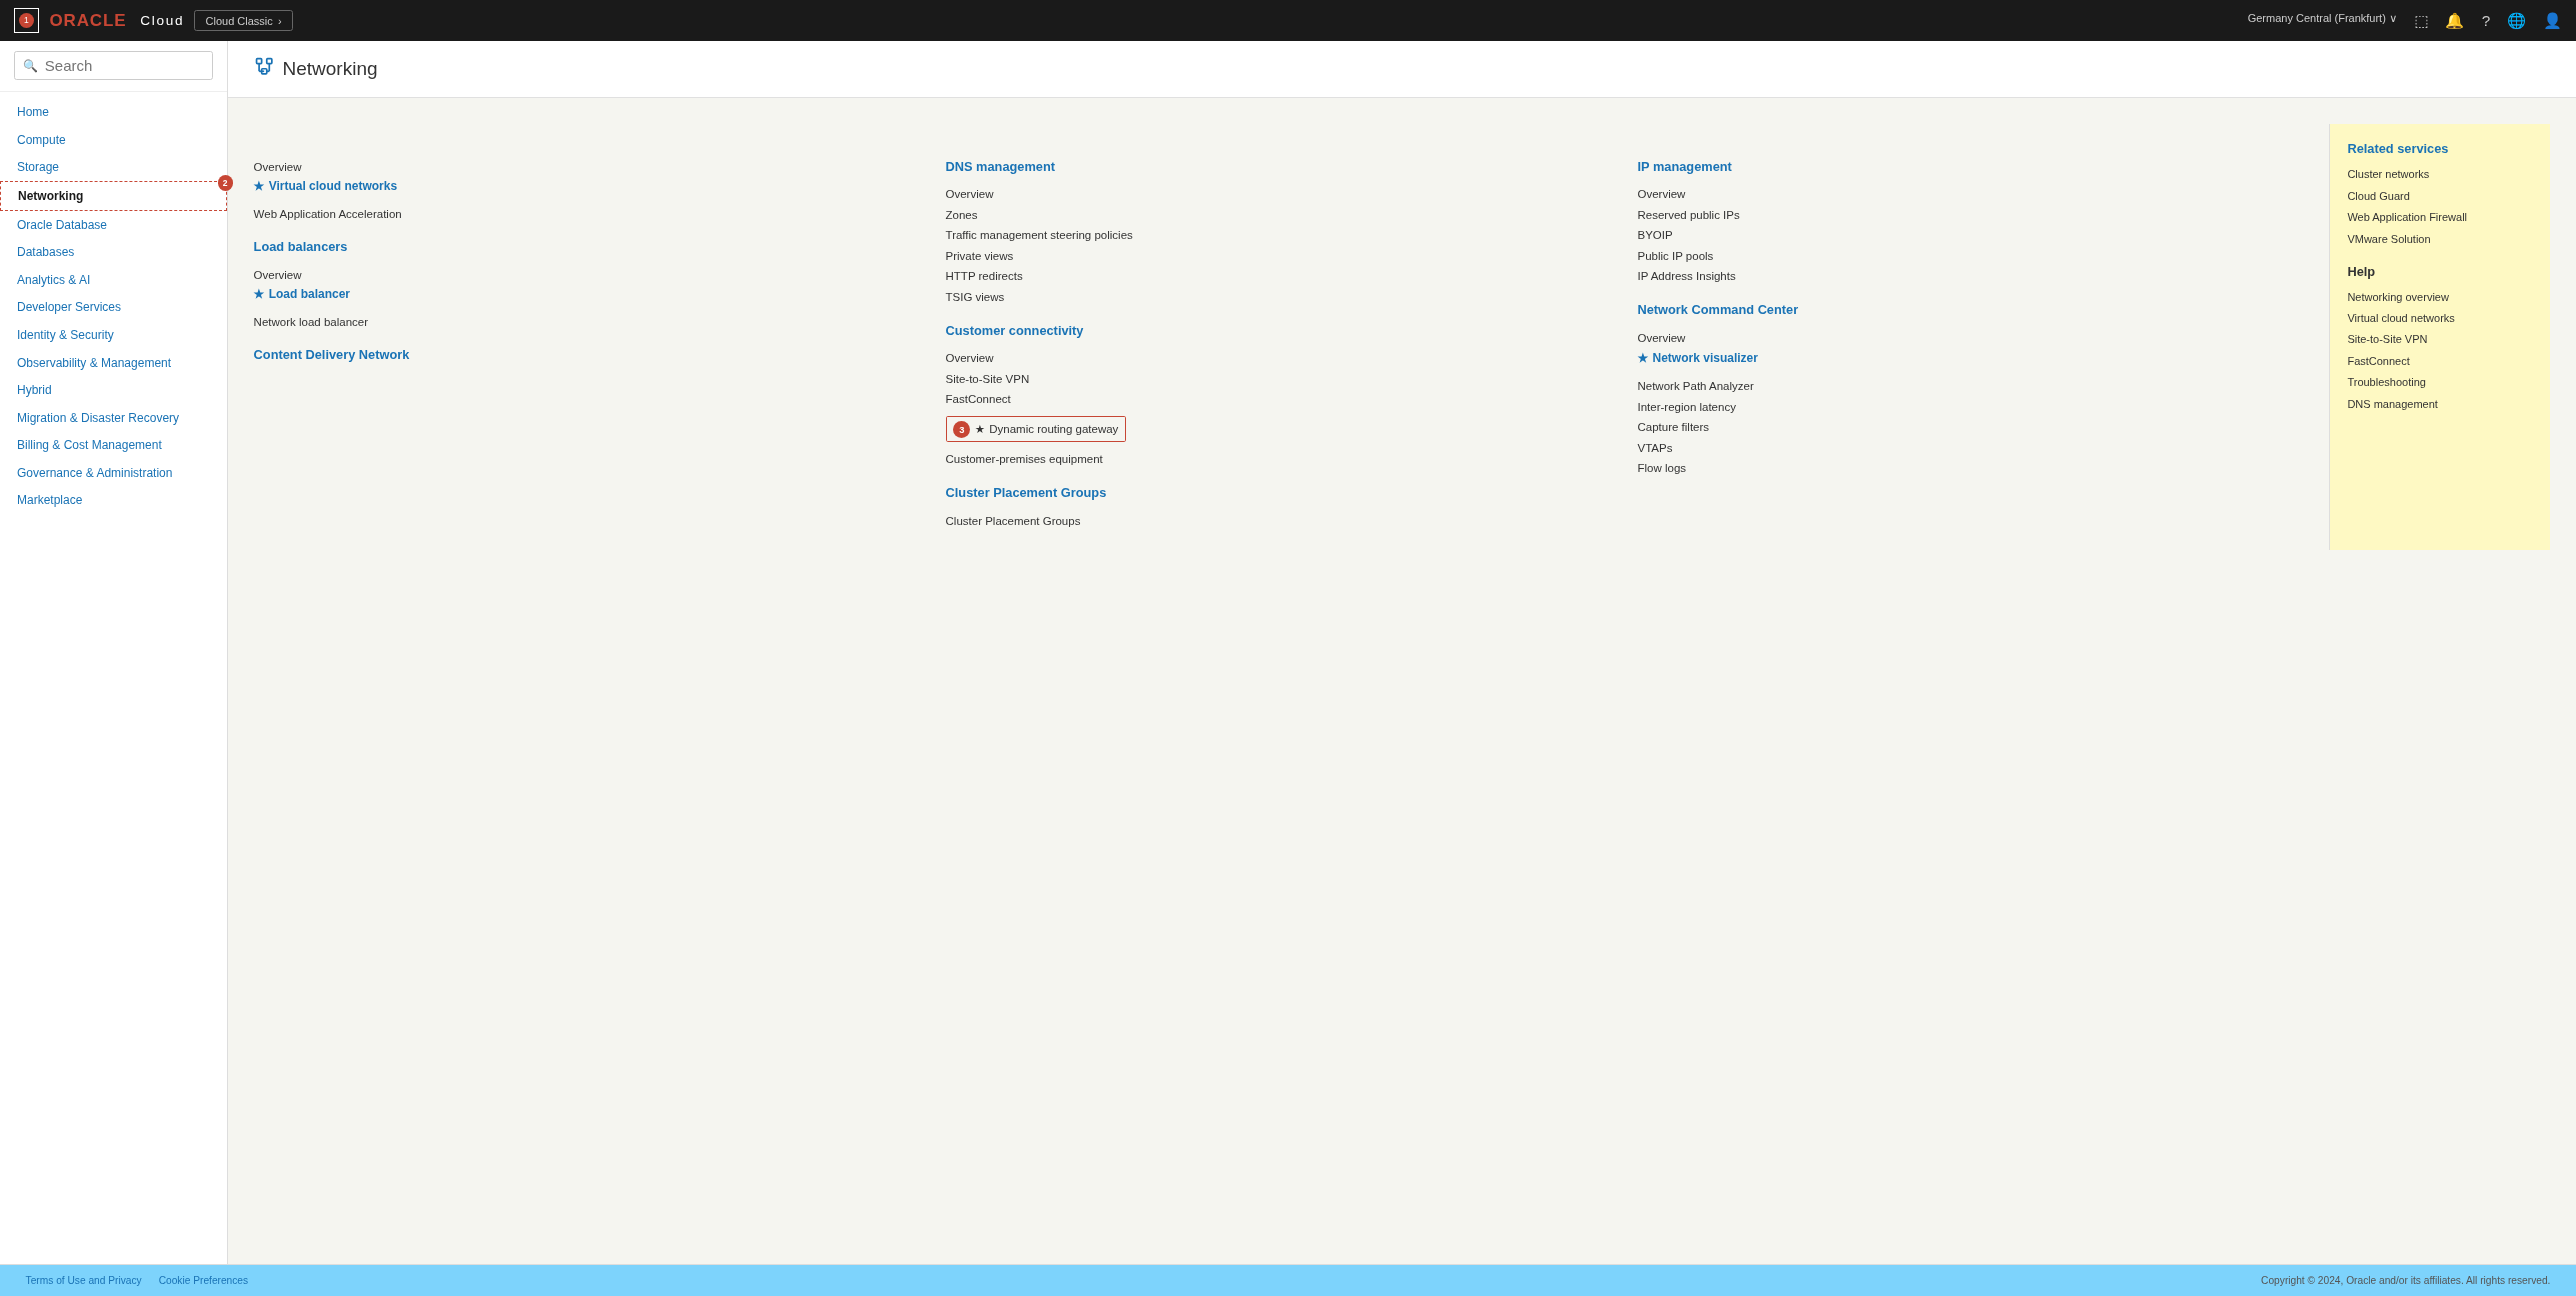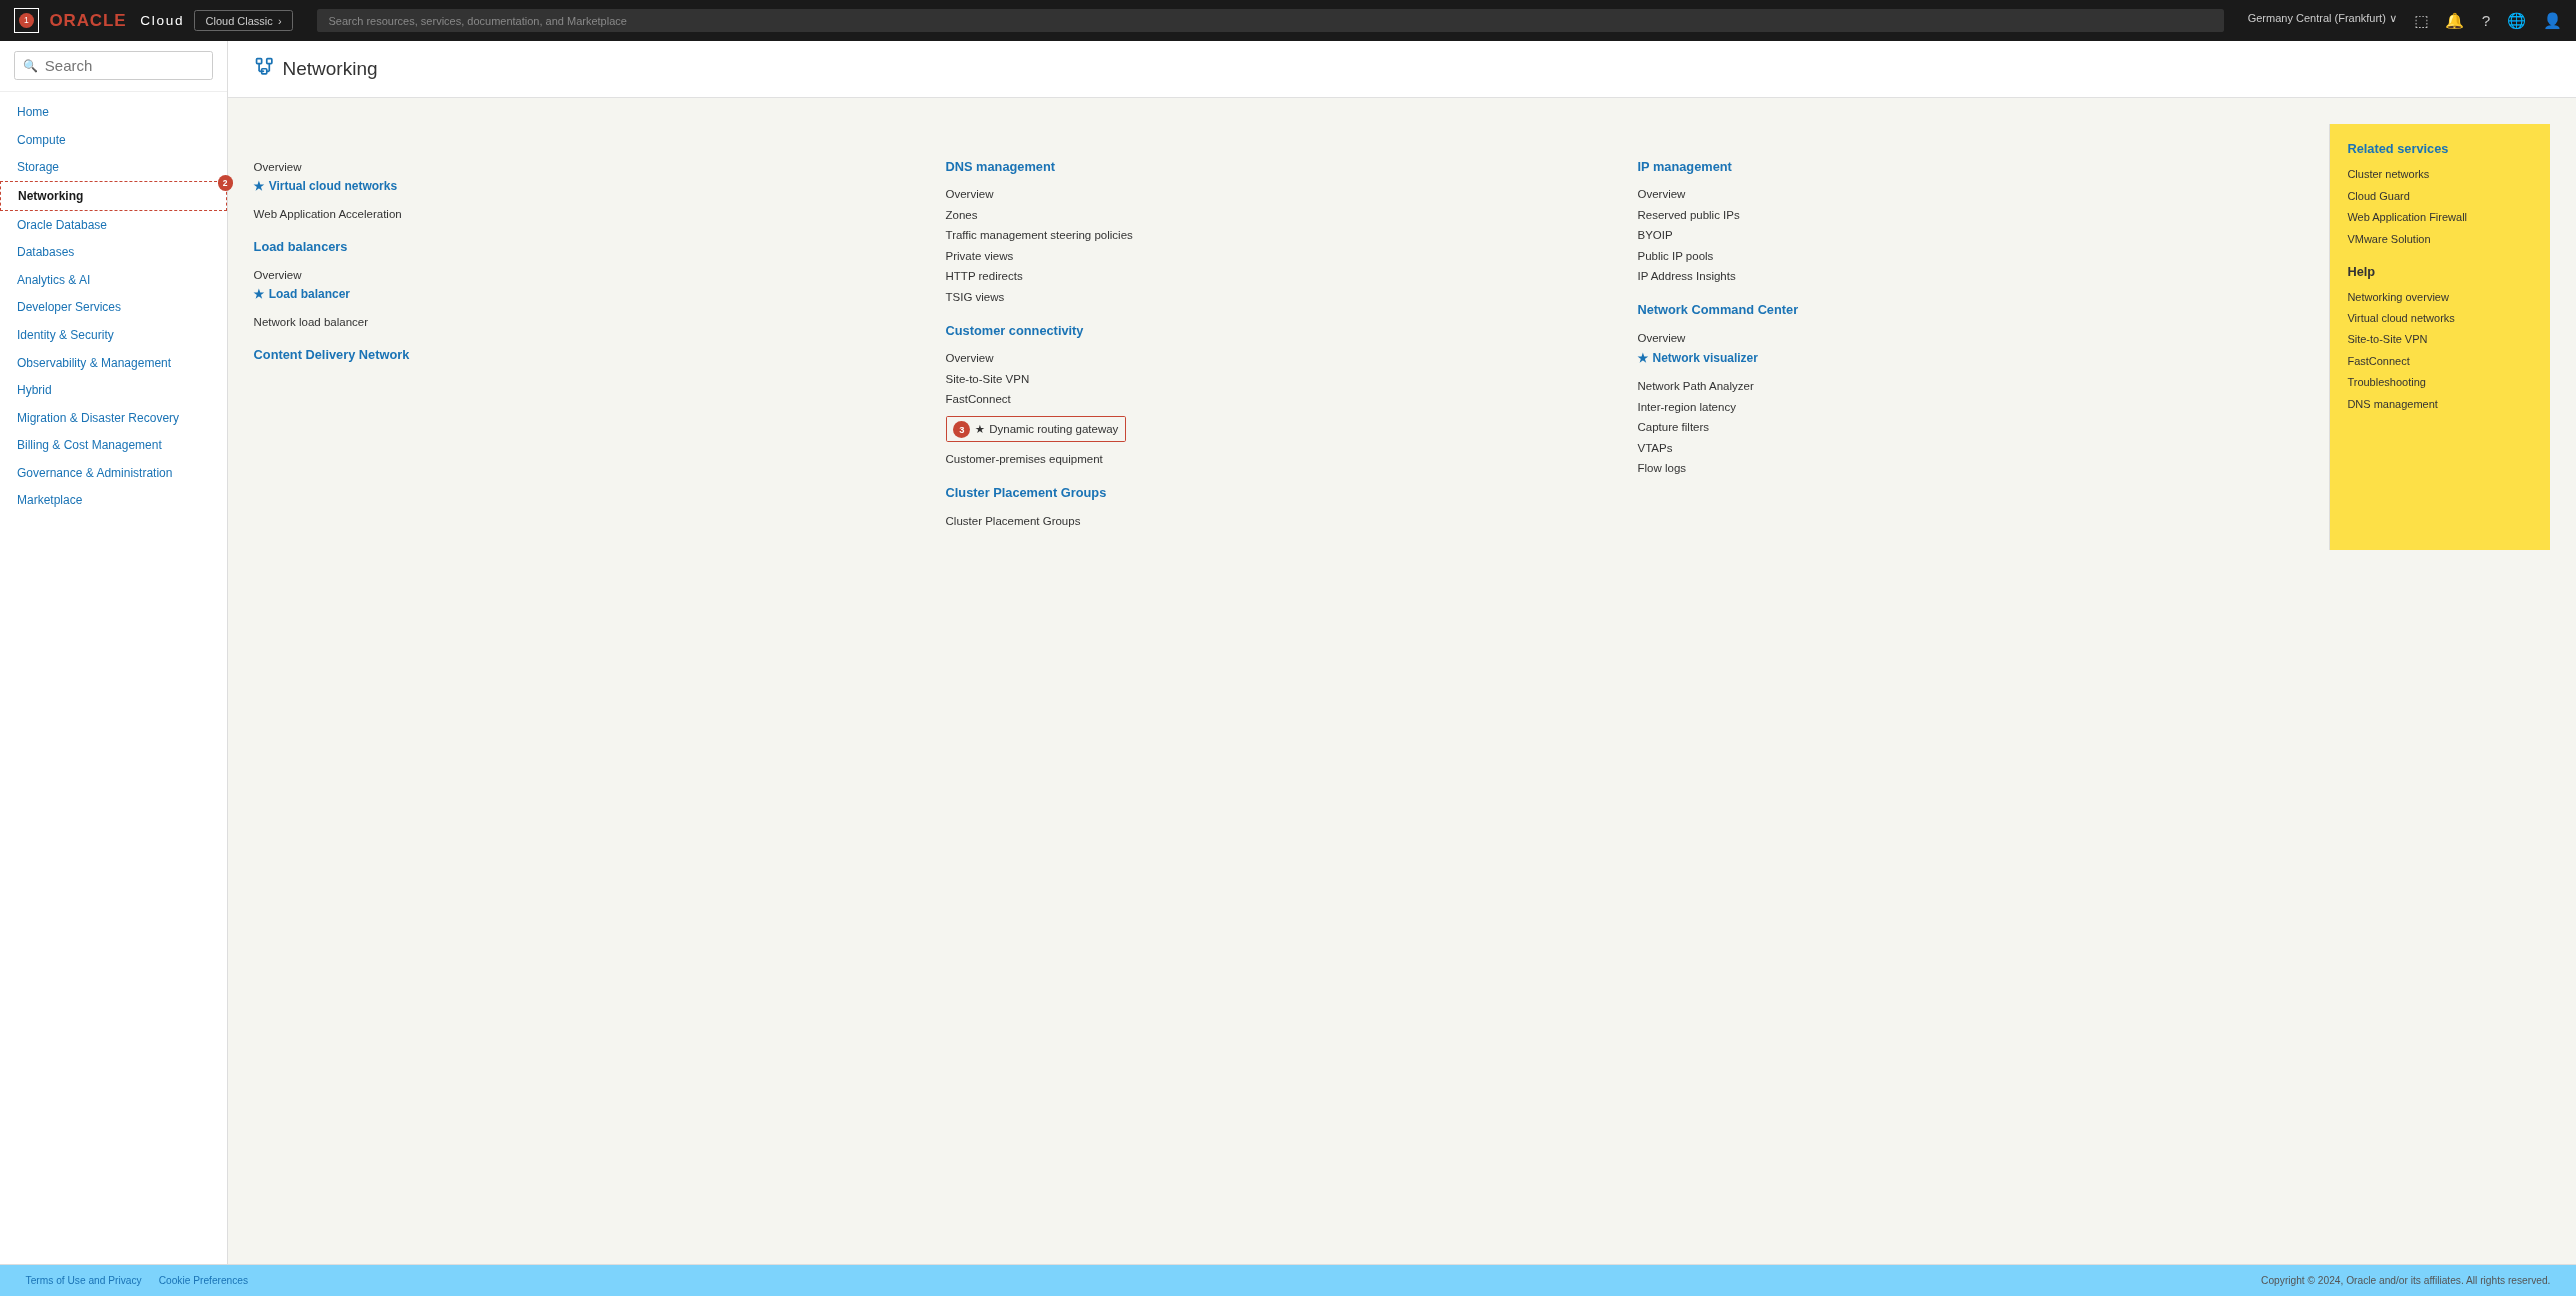--- a/index.html
+++ b/index.html
@@ -237,21 +237,21 @@
       gap: 4.3px;
       border: 1.3px solid #c74634;
       padding: 3.4px 6.8px;
       border-radius: 1.7px;
       position: relative;
     }
 
     .subsection-gap { margin-top: 17px; }
 
     .related-col {
-      background: #fde047;
+      background: #fef9c3;
       padding: 17px;
       border-left: 0.9px solid #ddd;
     }
     .related-title {
       font-size: 12.8px;
       font-weight: 700;
       color: #1a73b5;
       margin-bottom: 10.2px;
     }
     .related-link {
@@ -307,23 +307,20 @@
   <div class="topnav-close-wrap">
     <button class="topnav-close">✕</button>
     <span class="topnav-badge">1</span>
   </div>
   <span class="oracle-logo">ORACLE</span>
   <span class="oracle-cloud-text">Cloud</span>
   <button class="cloud-classic-btn">
     <span>Cloud Classic</span>
     <span>›</span>
   </button>
-  <div class="topnav-search">
-    <input type="text" placeholder="Search resources, services, documentation, and Marketplace" style="">
-  </div>
   <div class="topnav-right">
     <span class="topnav-region">
       <span>Germany Central (Frankfurt)</span>
       <span>∨</span>
     </span>
     <span class="topnav-icon">⬚</span>
     <span class="topnav-icon">🔔</span>
     <span class="topnav-icon">?</span>
     <span class="topnav-icon">🌐</span>
     <span class="topnav-icon">👤</span>

